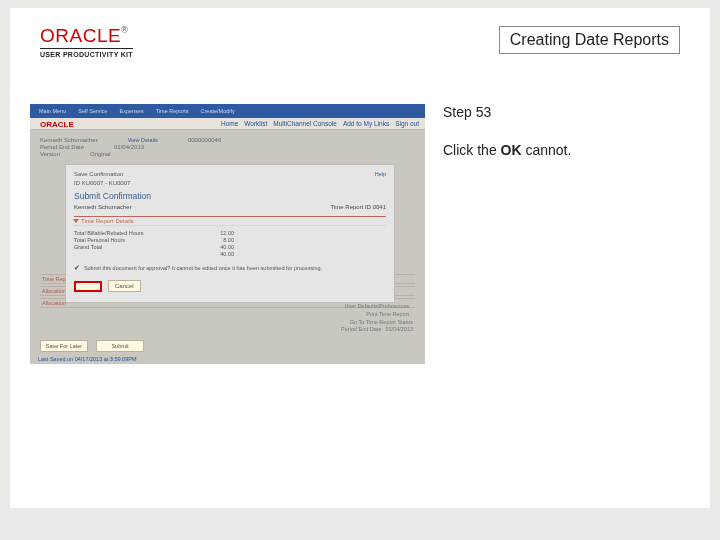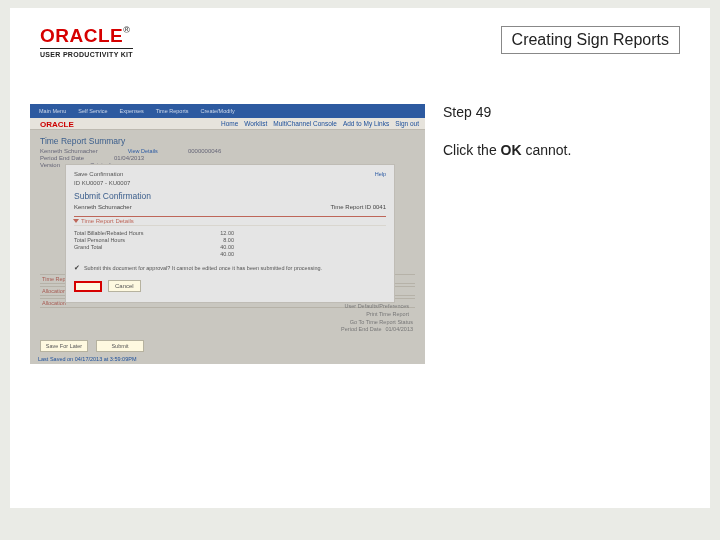--- a/index.html
+++ b/index.html
@@ -22,21 +22,21 @@
     justify-content: space-between;
     align-items: flex-start;
     padding: 18px 30px 6px 30px;
   }
   .brand {
     display: flex;
     flex-direction: column;
   }
   .oracle-logo {
     font-family: Arial, sans-serif;
-    font-weight: bold;
+    font-weight: normal;
     font-size: 19px;
     color: #d60000;
     letter-spacing: 0.5px;
     line-height: 1;
   }
   .oracle-logo .reg { font-size: 9px; vertical-align: top; color: #555; }
   .upk {
     font-size: 7px;
     letter-spacing: 0.3px;
     color: #222;
@@ -205,21 +205,21 @@
 <body>
 
 <div class="page">
   <div class="header">
     <div class="brand">
       <div class="oracle-logo">
         <span>ORACLE</span><span class="reg">®</span>
       </div>
       <div class="upk">USER PRODUCTIVITY KIT</div>
     </div>
-    <div class="doc-title">Creating Sign Reports</div>
+    <div class="doc-title">Creating Date Reports</div>
   </div>
 
   <div class="content">
 
     <div class="shot">
       <div class="shot-top">
         <span>Main Menu</span>
         <span>Self Service</span>
         <span>Expenses</span>
         <span>Time Reports</span>
@@ -227,21 +227,20 @@
       </div>
       <div class="shot-banner">
         <span>Home</span>
         <span>Worklist</span>
         <span>MultiChannel Console</span>
         <span>Add to My Links</span>
         <span>Sign out</span>
       </div>
       <div class="ora-small">ORACLE</div>
       <div class="shot-body">
-        <div class="shot-title1">Time Report Summary</div>
         <div class="shot-row">
           <span>Kenneth Schumacher</span>
           <span class="blue">View Details</span>
           <span>0000000046</span>
         </div>
         <div class="shot-row">
           <span>Period End Date</span>
           <span>01/04/2013</span>
         </div>
         <div class="shot-row">
@@ -309,19 +308,19 @@
           <span>Submit this document for approval? It cannot be edited once it has been submitted for processing.</span>
         </div>
         <div class="btnrow">
           <div class="okbtn"></div>
           <div class="cancelbtn">Cancel</div>
         </div>
       </div>
     </div>
 
     <div class="instr">
-      <div class="step">Step 49</div>
+      <div class="step">Step 53</div>
       <div>
         <span>Click the </span><b>OK</b><span> cannot.</span>
       </div>
     </div>
   </div>
 </div>
 
 </body></html>

